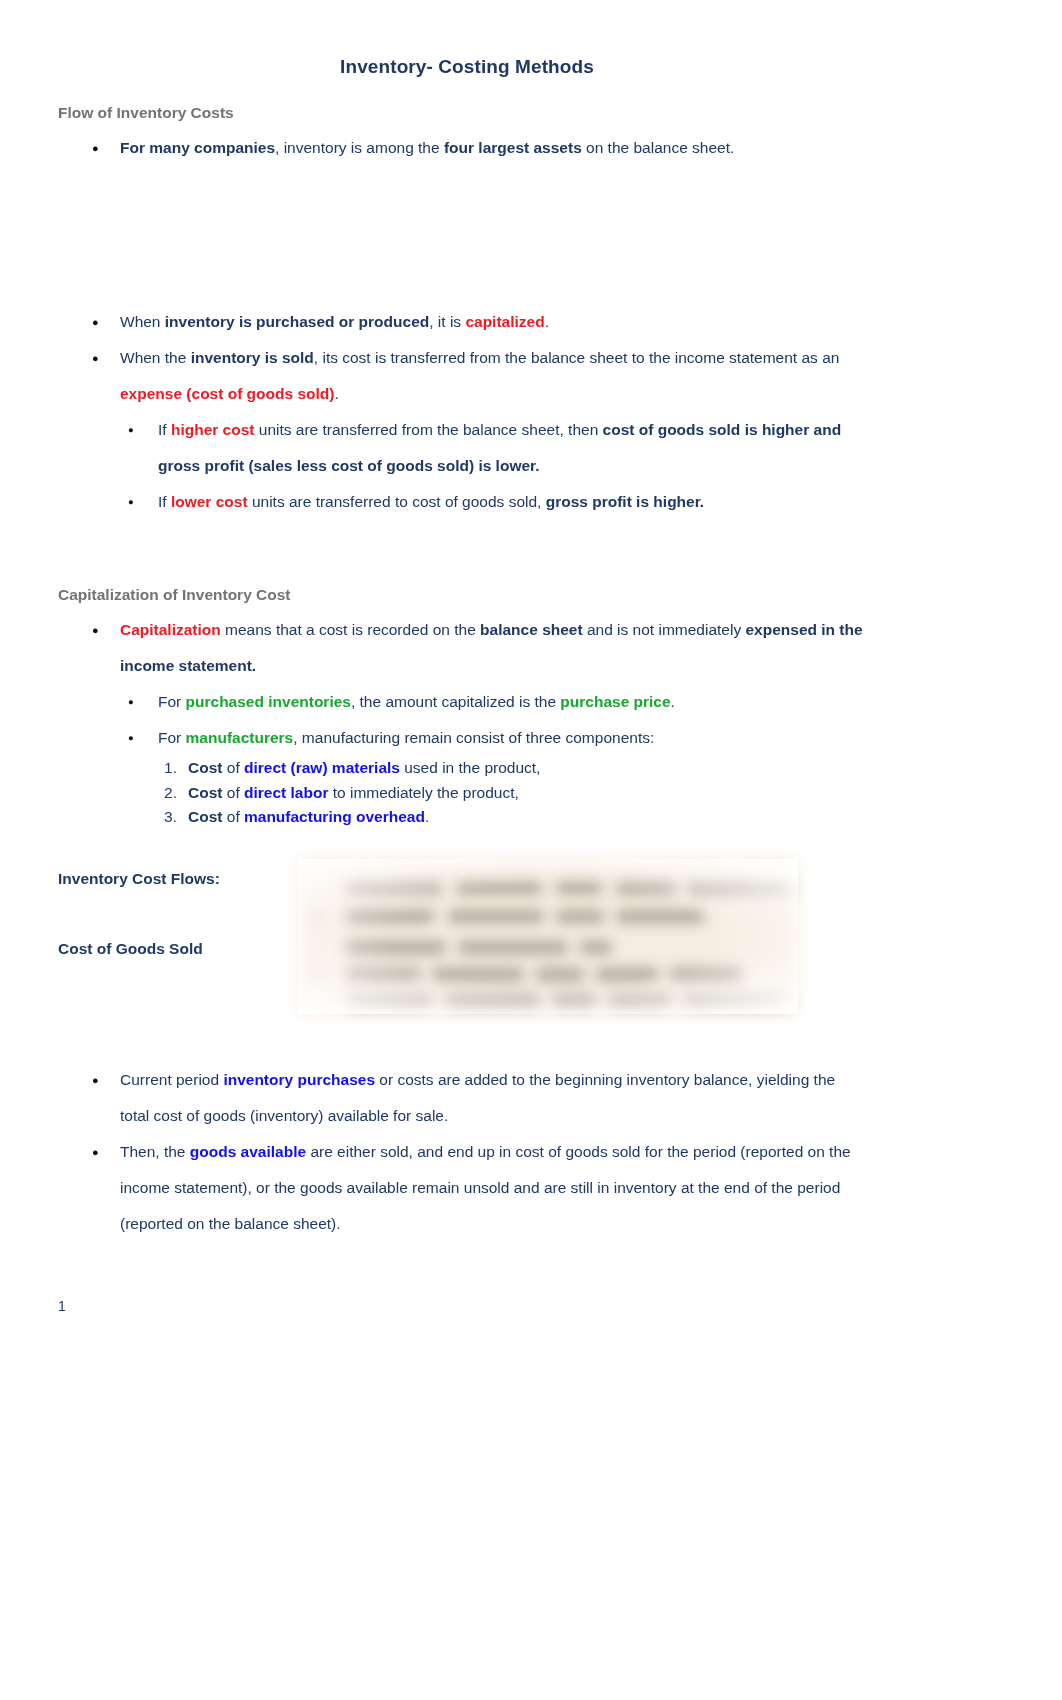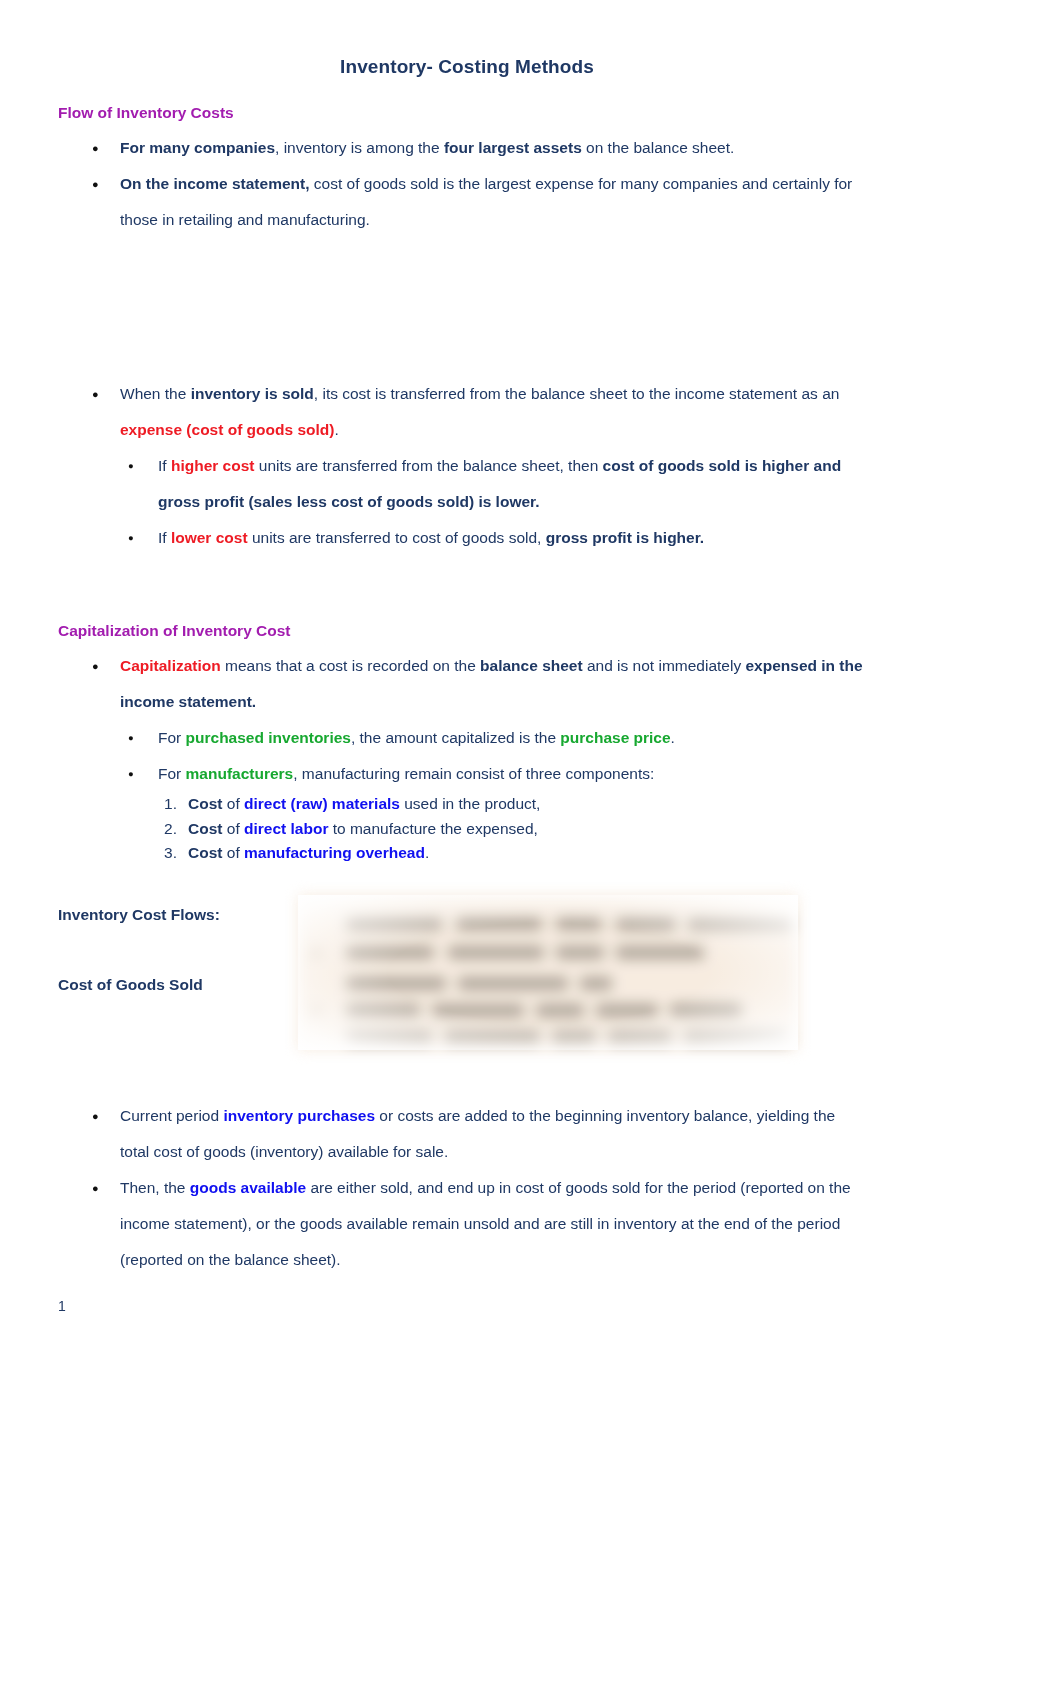--- a/index.html
+++ b/index.html
@@ -26,21 +26,21 @@
     text-align: center;
     font-size: 19px;
     font-weight: bold;
     color: #1f3864;
     margin: 12px 0 0 0;
     letter-spacing: 0.1px;
   }
   .section-head {
     font-size: 15.5px;
     font-weight: bold;
-    color: #a21caf;
+    color: #737373;
     margin: 26px 0 0 0;
   }
   ul.lvl1 {
     list-style: none;
     margin: 8px 0 0 0;
     padding: 0;
   }
   ul.lvl1 > li {
     position: relative;
     padding-left: 62px;
@@ -180,26 +180,26 @@
 <body>
 
 <div class="page">
 
   <h1 class="doc-title">Inventory- Costing Methods</h1>
 
   <div class="section-head">Flow of Inventory Costs</div>
 
   <ul class="lvl1">
     <li><span><span class="navy b">For many companies</span><span class="navy">, inventory is among the </span><span class="navy b">four largest assets</span><span class="navy"> on the balance sheet.</span></span></li>
-    <li><span><span class="navy b">On the income statement,</span><span class="navy"> cost of goods sold is the largest expense for many companies and certainly for those in retailing and manufacturing.</span></span></li>
   </ul>
 
   <div class="gap-a"></div>
 
   <ul class="lvl1">
+    <li><span><span class="navy">When </span><span class="navy b">inventory is purchased or produced</span><span class="navy">, it is </span><span class="red">capitalized</span><span class="navy">.</span></span></li>
     <li>
       <span><span class="navy">When the </span><span class="navy b">inventory is sold</span><span class="navy">, its cost is transferred from the balance sheet to the income statement as an </span><span class="red">expense (cost of goods sold)</span><span class="navy">.</span></span>
       <ul class="lvl2">
         <li><span><span class="navy">If </span><span class="red">higher cost</span><span class="navy"> units are transferred from the balance sheet, then </span><span class="navy b">cost of goods sold is higher and gross profit (sales less cost of goods sold) is lower.</span></span></li>
         <li><span><span class="navy">If </span><span class="red">lower cost</span><span class="navy"> units are transferred to cost of goods sold, </span><span class="navy b">gross profit is higher.</span></span></li>
       </ul>
     </li>
   </ul>
 
   <div class="gap-b"></div>
@@ -208,21 +208,21 @@
 
   <ul class="lvl1">
     <li>
       <span><span class="red">Capitalization</span><span class="navy"> means that a cost is recorded on the </span><span class="navy b">balance sheet</span><span class="navy"> and is not immediately </span><span class="navy b">expensed in the income statement.</span></span>
       <ul class="lvl2 tight">
         <li><span><span class="navy">For </span><span class="green">purchased inventories</span><span class="navy">, the amount capitalized is the </span><span class="green">purchase price</span><span class="navy">.</span></span></li>
         <li><span><span class="navy">For </span><span class="green">manufacturers</span><span class="navy">, manufacturing remain consist of three components:</span></span></li>
       </ul>
       <ol class="lvl3">
         <li><span><span class="navy b">Cost</span><span class="navy"> of </span><span class="blue">direct (raw) materials</span><span class="navy"> used in the product,</span></span></li>
-        <li><span><span class="navy b">Cost</span><span class="navy"> of </span><span class="blue">direct labor</span><span class="navy"> to manufacture the expensed,</span></span></li>
+        <li><span><span class="navy b">Cost</span><span class="navy"> of </span><span class="blue">direct labor</span><span class="navy"> to immediately the product,</span></span></li>
         <li><span><span class="navy b">Cost</span><span class="navy"> of </span><span class="blue">manufacturing overhead</span><span class="navy">.</span></span></li>
       </ol>
     </li>
   </ul>
 
   <div class="flows-block">
     <div class="flows-label">Inventory Cost Flows:</div>
     <div class="cogs-label">Cost of Goods Sold</div>
 
     <div class="blurred-figure">

